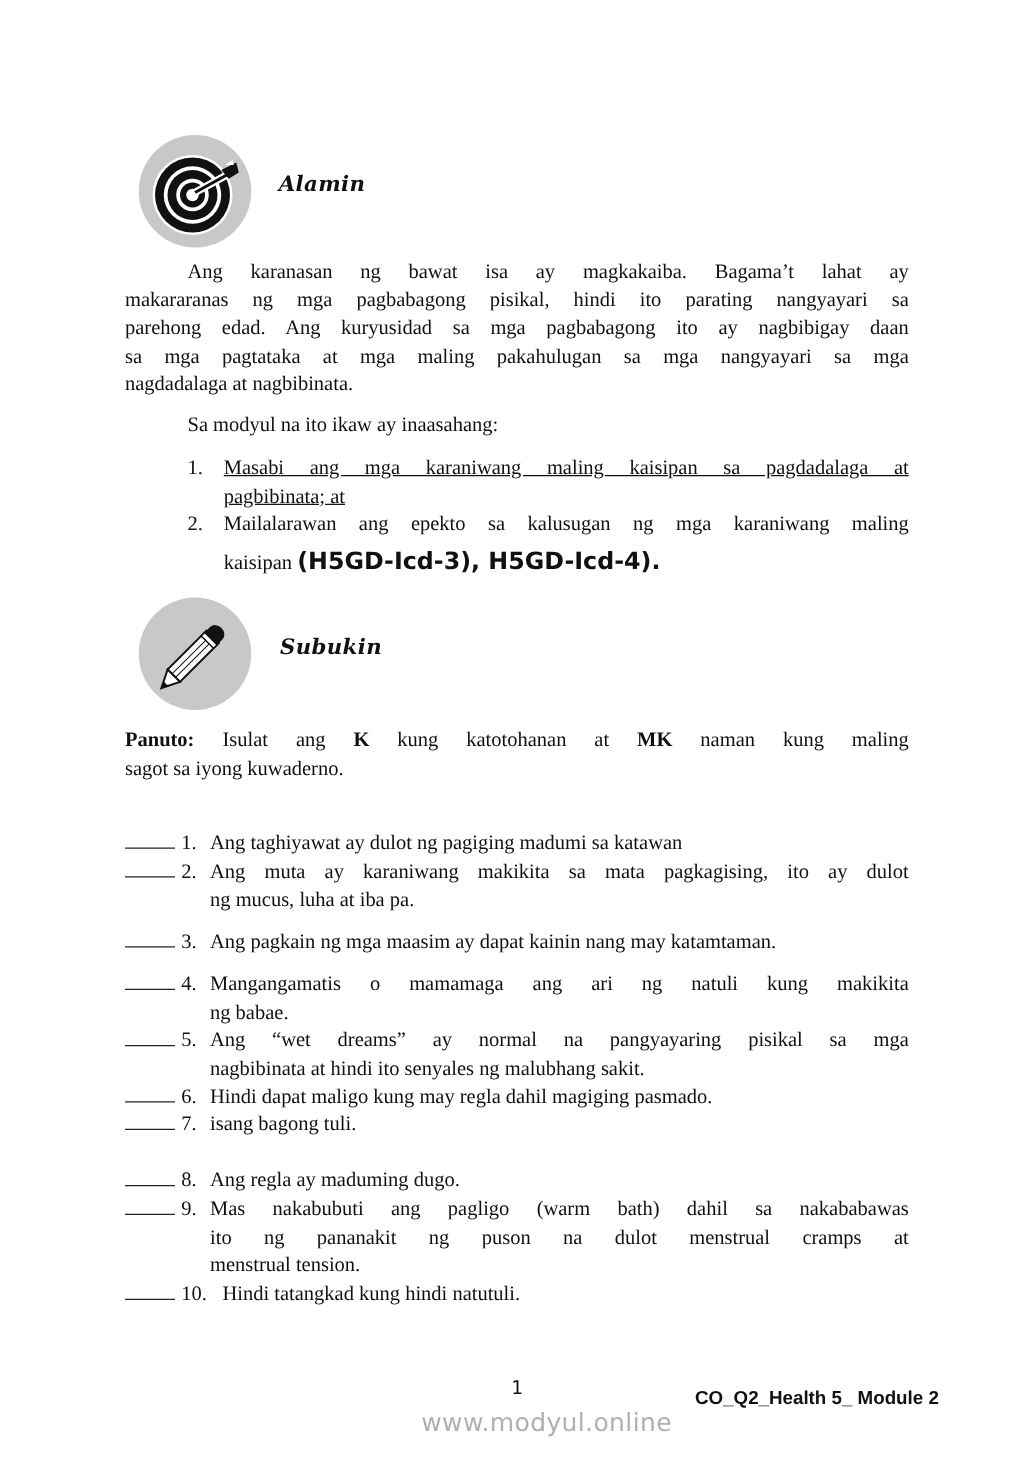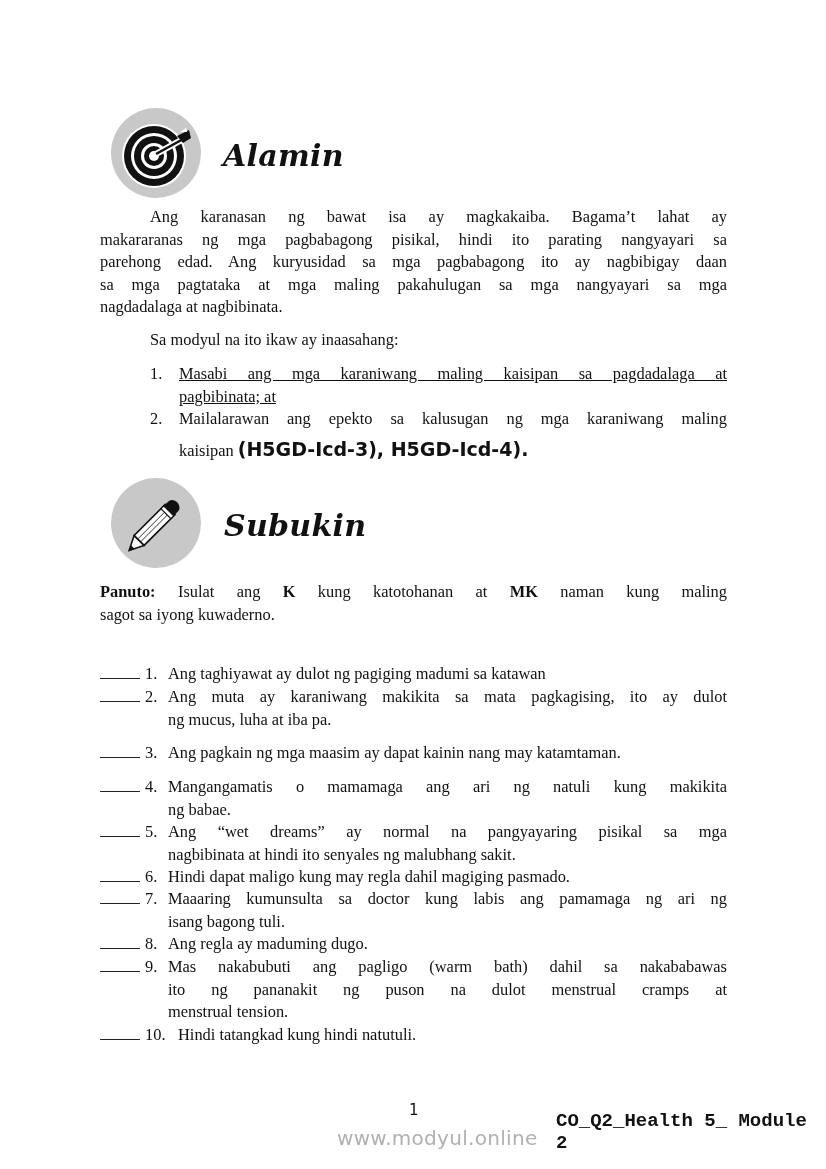--- a/index.html
+++ b/index.html
@@ -1,30 +1,30 @@
 <!DOCTYPE html>
 <html><head>
 <meta charset="utf-8">
 <style>
   html, body { margin: 0; padding: 0; background: #ffffff; }
   body { width: 826px; height: 1169px; position: relative; overflow: hidden; color: #111; font-family: "DejaVu Serif", "Liberation Serif", serif; }
   .abs { position: absolute; }
   .serif { font-family: "Liberation Serif", "DejaVu Serif", serif; }
   .txt { font-size: 16.4px; line-height: 22.6px; }
   .just { text-align: justify; text-align-last: justify; }
-  .heading { font-family: "DejaVu Serif", serif; font-weight: bold; font-style: italic; font-size: 30px; letter-spacing: 0.3px; }
+  .heading { font-family: "DejaVu Serif", serif; font-weight: bold; font-style: italic; font-size: 17px; letter-spacing: 0.3px; }
   .circle-icon { width: 90px; height: 90px; border-radius: 50%; background: #c8c8c8; }
   .circle-icon svg { position: absolute; left: 0; top: 0; }
   .blank { display: inline-block; width: 40px; border-bottom: 1px solid #222; height: 14px; vertical-align: baseline; margin-right: 5px; }
   .qrow { position: absolute; left: 100px; width: 627px; }
   .qrow .num-col { position: absolute; left: 0; top: 0; }
   .qrow .qtext { margin-left: 68px; }
   .b { font-weight: bold; }
   .i { }
-  .footer-code { font-family: Liberation Mono, monospace; font-weight: bold; font-size: 19px; }
+  .footer-code { font-family: Liberation Sans, sans-serif; font-weight: bold; font-size: 15px; }
   .pagenum { font-family: "DejaVu Sans", sans-serif; font-size: 15px; }
   .watermark { font-family: "DejaVu Sans", sans-serif; font-size: 20px; color: #b0b0b0; letter-spacing: 0.3px; }
 </style>
 </head>
 <body>
 
 <div class="abs circle-icon" style="left:111px; top:108px;">
   <svg width="90" height="90" viewBox="0 0 90 90">
     <circle cx="43" cy="48" r="32" fill="#fff"></circle>
     <circle cx="43" cy="48" r="30" fill="#111"></circle>
@@ -132,21 +132,20 @@
 <div class="qrow txt serif" style="top:866px;">
   <span class="num-col"><span class="blank"></span><span>6.</span></span>
   <div class="qtext">
       <div>Hindi dapat maligo kung may regla dahil magiging pasmado.</div>
     </div>
 </div>
 
 <div class="qrow txt serif" style="top:888px;">
   <span class="num-col"><span class="blank"></span><span>7.</span></span>
   <div class="qtext">
-    <div class="just">Maaaring kumunsulta sa doctor kung labis ang pamamaga ng ari ng</div>
     <div>isang bagong tuli.</div>
   </div>
 </div>
 
 <div class="qrow txt serif" style="top:933px;">
   <span class="num-col"><span class="blank"></span><span>8.</span></span>
   <div class="qtext">
       <div>Ang regla ay maduming dugo.</div>
     </div>
 </div>

